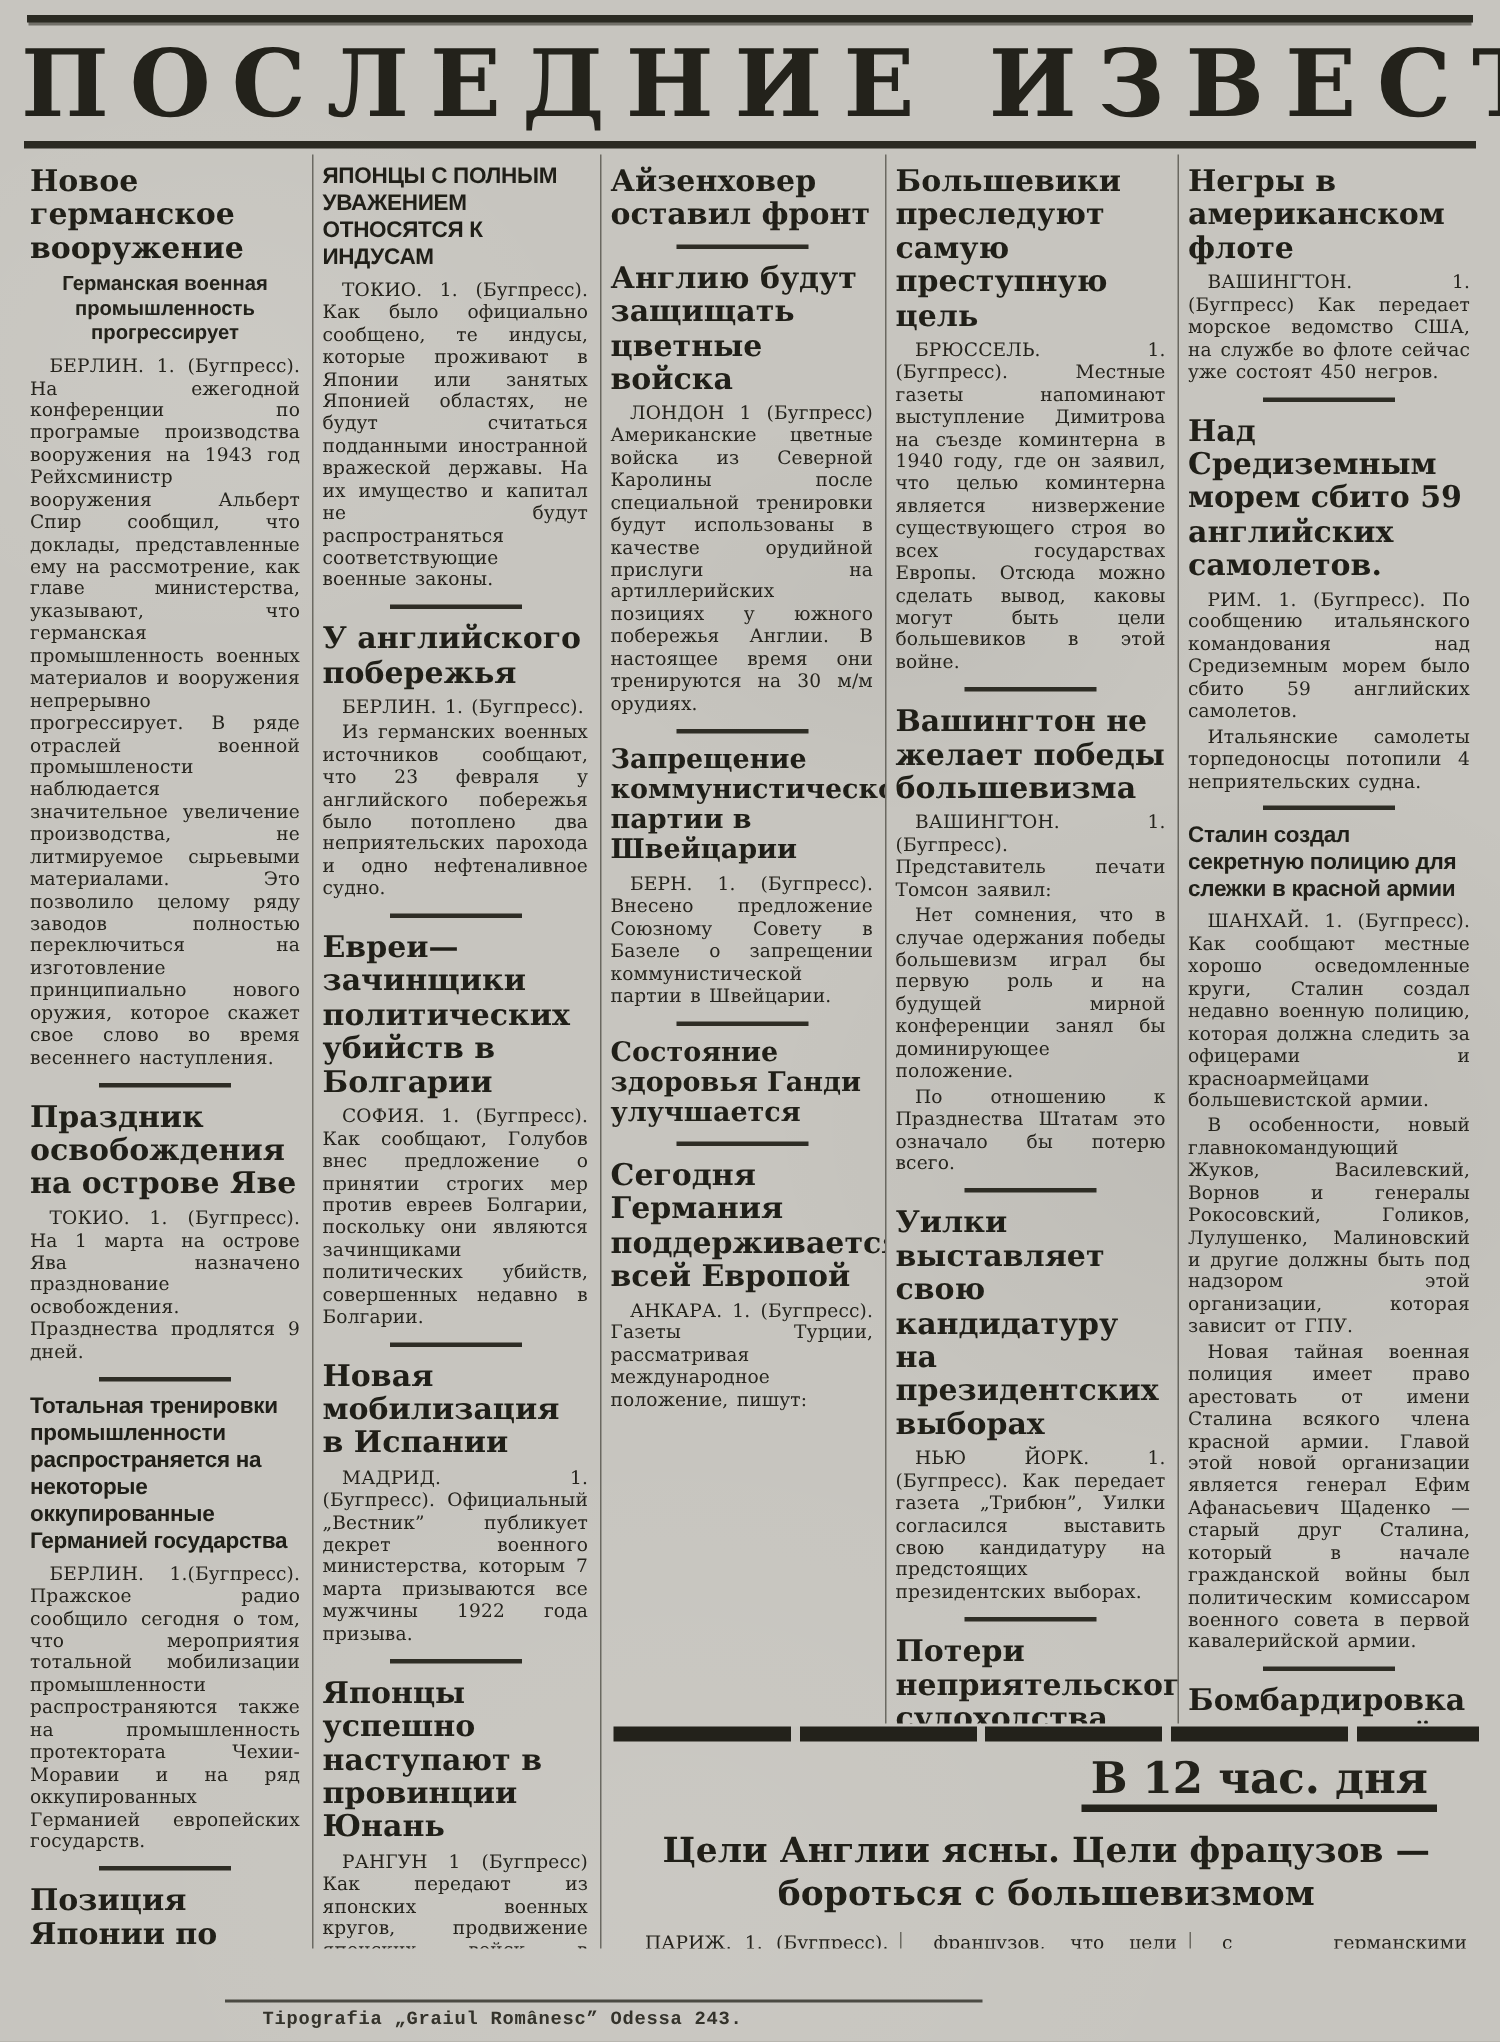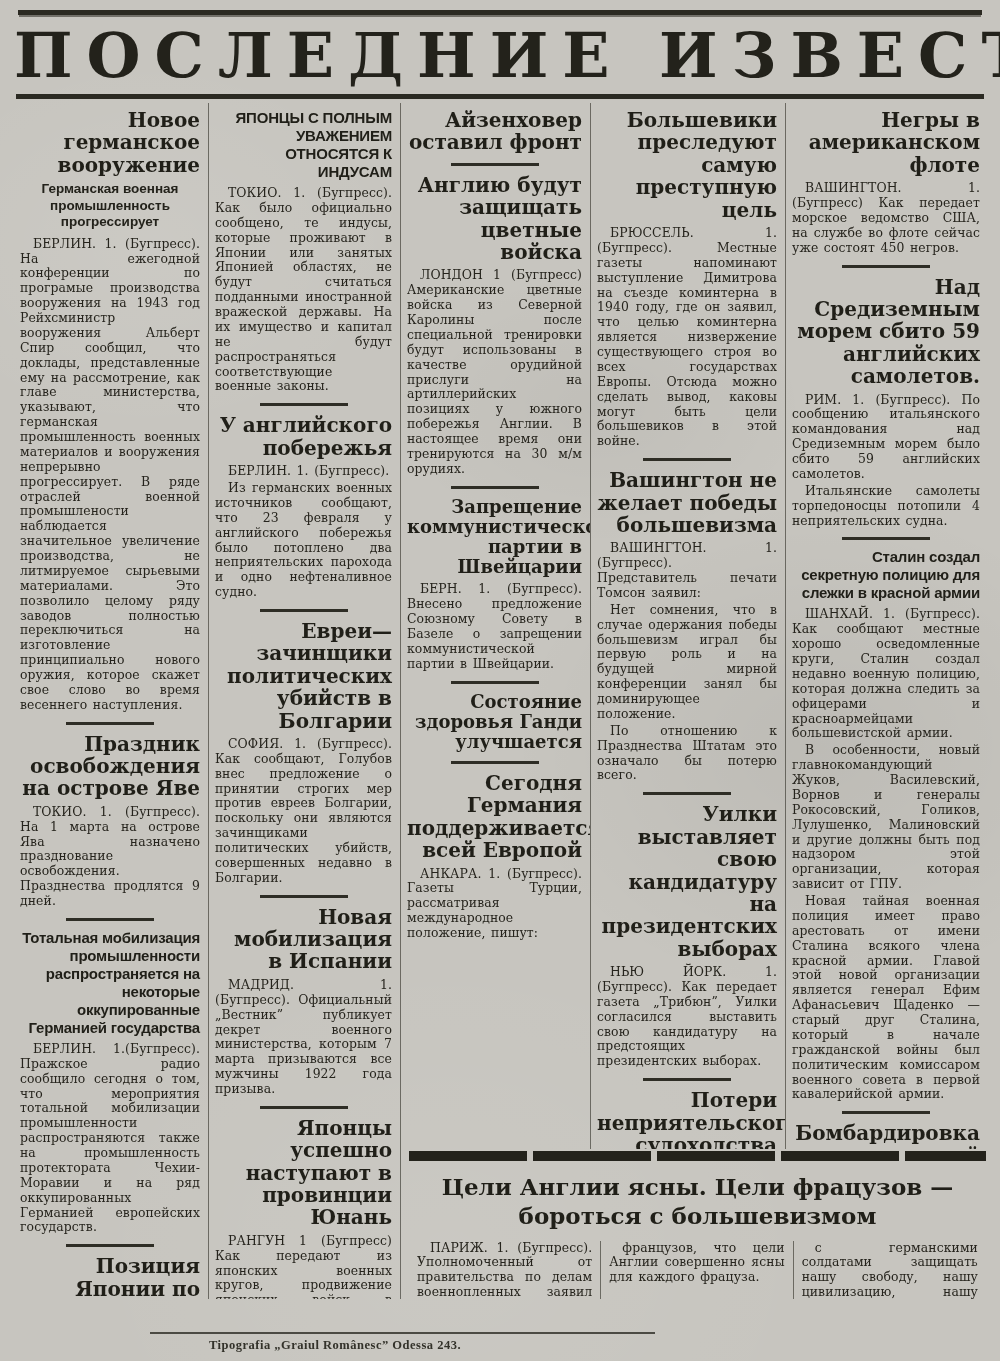--- a/index.html
+++ b/index.html
@@ -44,21 +44,21 @@
   }
   .col{
     padding:4px 8px 0 6px;
     border-right:1px solid rgba(45,43,35,.6);
     overflow:hidden;
   }
   .col.span2{grid-row:1 / span 2;}
   .col:nth-child(5){border-right:none;}
   article{margin:0 0 4px;}
   .headline{
-    text-align:right;font-weight:bold;color:#201f18;
+    text-align:left;font-weight:bold;color:#201f18;
     margin:2px 0 5px;line-height:1.12;
   }
   .headline.serif{font-family:"DejaVu Serif", serif;font-size:20px;}
   .headline.serif.md{font-size:18px;}
   .headline.sans{font-family:"Liberation Sans", sans-serif;font-size:15px;letter-spacing:-.2px;line-height:1.2;}
   .subhead{
     text-align:center;font-weight:bold;
     font-family:"Liberation Sans", sans-serif;
     font-size:13.5px;line-height:1.22;margin:1px 0 6px;color:#23221b;
   }
@@ -87,21 +87,21 @@
     text-align:center;font-weight:bold;font-size:23px;line-height:1.25;
     margin:12px auto 10px;max-width:520px;color:#201f18;
   }
   .bottom-cols{display:grid;grid-template-columns:1fr 1fr 1fr;}
   .bottom-col{padding:0 8px;border-right:1px solid rgba(45,43,35,.6);}
   .bottom-col:last-child{border-right:none;}
   
   .footer{position:absolute;left:0;right:0;bottom:8px;text-align:center;}
   .footer-rule{width:505px;margin:0 auto 4px 150px;border-top:2px solid rgba(44,43,35,.8);}
   .imprint{font-weight:bold;font-size:12.5px;letter-spacing:.5px;color:#33322a;
-           font-family:Liberation Serif, serif;margin-right:330px;}
+           font-family:Liberation Mono, monospace;margin-right:330px;}
 </style>
 </head>
 <body>
 
 <div class="page">
 
   <header class="masthead">
     <div class="rule r1"></div>
     <h1 class="masthead-title">ПОСЛЕДНИЕ ИЗВЕСТИЯ</h1>
     <div class="rule r2"></div>
@@ -115,21 +115,21 @@
           <div class="subhead">Германская военная промышленность прогрессирует</div>
           <p class="para">БЕРЛИН. 1. (Бугпресс). На ежегодной конференции по програмые производства вооружения на 1943 год Рейхсминистр вооружения Альберт Спир сообщил, что доклады, представленные ему на рассмотрение, как главе министерства, указывают, что германская промышленность военных материалов и вооружения непрерывно прогрессирует. В ряде отраслей военной промышлености наблюдается значительное увеличение производства, не литмируемое сырьевыми материалами. Это позволило целому ряду заводов полностью переключиться на изготовление принципиально нового оружия, которое скажет свое слово во время весеннего наступления.</p>
         </article>
         <div class="sep"></div>
         <article class="article">
           <h2 class="headline serif">Праздник освобождения на острове Яве</h2>
           <p class="para">ТОКИО. 1. (Бугпресс). На 1 марта на острове Ява назначено празднование освобождения. Празднества продлятся 9 дней.</p>
         </article>
         <div class="sep"></div>
         <article class="article">
-          <h2 class="headline sans">Тотальная мобилизация промышленности распространяется на некоторые оккупированные Германией государства</h2>
+          <h2 class="headline sans">Тотальная тренировки промышленности распространяется на некоторые оккупированные Германией государства</h2>
           <p class="para">БЕРЛИН. 1.(Бугпресс). Пражское радио сообщило сегодня о том, что мероприятия тотальной мобилизации промышленности распространяются также на промышленность протектората Чехии-Моравии и на ряд оккупированных Германией европейских государств.</p>
         </article>
         <div class="sep"></div>
         <article class="article">
           <h2 class="headline serif">Позиция Японии по отношению к оккупированным государствам</h2>
         </article>
       </div>
       <div class="col span2">
         <article class="article">
           <h2 class="headline sans">ЯПОНЦЫ С ПОЛНЫМ УВАЖЕНИЕМ ОТНОСЯТСЯ К ИНДУСАМ</h2>
@@ -221,20 +221,23 @@
           <p class="para">В особенности, новый главнокомандующий Жуков, Василевский, Ворнов и генералы Рокосовский, Голиков, Лулушенко, Малиновский и другие должны быть под надзором этой организации, которая зависит от ГПУ.</p>
           <p class="para">Новая тайная военная полиция имеет право арестовать от имени Сталина всякого члена красной армии. Главой этой новой организации является генерал Ефим Афанасьевич Щаденко — старый друг Сталина, который в начале гражданской войны был политическим комиссаром военного совета в первой кавалерийской армии.</p>
         </article>
         <div class="sep"></div>
         <article class="article">
           <h2 class="headline serif">Бомбардировка юго-западной Англии</h2>
         </article>
       </div>
       <section class="bottom">
       <div class="heavy-bar"></div>
+      <div class="kicker-wrap">
+        <span class="kicker">В 12 час. дня</span>
+      </div>
       <h2 class="bottom-headline">Цели Англии ясны. Цели фрацузов — бороться с большевизмом</h2>
       <div class="bottom-cols">
           <div class="bottom-col">
             <p class="para">ПАРИЖ. 1. (Бугпресс). Уполномоченный от правительства по делам военнопленных заявил перед 2 000 аудиторией военнопленных</p>
           </div>
           <div class="bottom-col">
             <p class="para">французов, что цели Англии совершенно ясны для каждого фрацуза.</p>
           </div>
           <div class="bottom-col">
             <p class="para">с германскими солдатами защищать нашу свободу, нашу цивилизацию, нашу культуру от опасности с востока”.</p>

